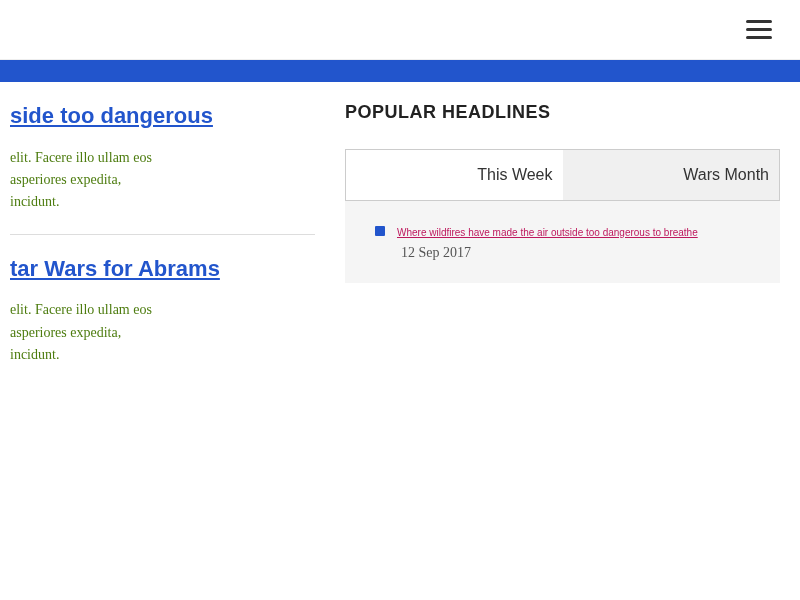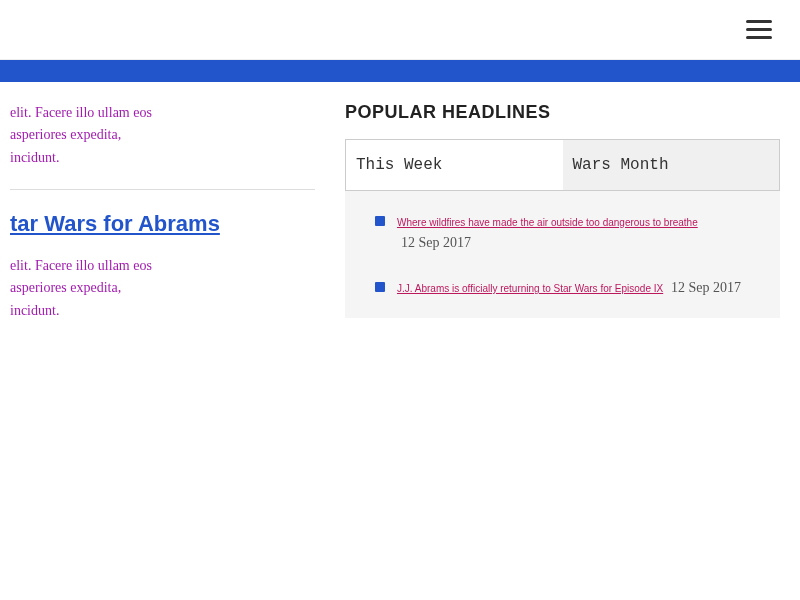--- a/index.html
+++ b/index.html
@@ -82,21 +82,21 @@
       font-weight: bold;
       color: #2255cc;
       text-decoration: underline;
       margin-bottom: 16px;
       cursor: pointer;
       line-height: 1.3;
     }
 
     .article-body {
       font-size: 14px;
-      color: #a21caf;
+      color: #4d7c0f;
       line-height: 1.6;
       margin-bottom: 20px;
     }
 
     .article-divider {
       border: none;
       border-top: 1px solid #ddd;
       margin: 20px 0;
     }
 
@@ -105,37 +105,37 @@
       flex: 1;
       padding: 20px 20px 20px 10px;
     }
 
     .popular-headlines-title {
       font-family: Arial, Helvetica, sans-serif;
       font-size: 18px;
       font-weight: bold;
       color: #222;
       letter-spacing: 0.5px;
-      margin-bottom: 16px;
+      margin-bottom: 26px;
       text-transform: uppercase;
     }
 
     
     .tabs-container {
       display: flex;
       border: 1px solid #ccc;
       margin-bottom: 0;
       background: #f0f0f0;
     }
 
     .tab {
       flex: 1;
       padding: 16px 10px;
-      text-align: left;
-      font-family: Liberation Mono, monospace;
+      text-align: right;
+      font-family: Liberation Sans, sans-serif;
       font-size: 16px;
       cursor: pointer;
       color: #333;
       background: #f0f0f0;
     }
 
     .tab.active {
       background: #fff;
       font-weight: 500;
     }
@@ -200,20 +200,21 @@
   </div>
 </nav>
 
 <div class="accent-bar"></div>
 
 <div class="main-content">
 
   <div class="left-column">
 
     <div>
+      <div class="article-title">side too dangerous</div>
       <div class="article-body">
         <span>elit. Facere illo ullam eos</span><br>
         <span>asperiores expedita,</span><br>
         <span>incidunt.</span>
       </div>
     </div>
 
     <hr class="article-divider">
 
     <div>
@@ -237,23 +238,16 @@
     </div>
 
     <ul class="headlines-list">
       <li class="headline-item">
         <div class="bullet"></div>
         <div class="headline-text">
           <span class="headline-link">Where wildfires have made the air outside too dangerous to breathe</span>
           <span class="headline-date">12 Sep 2017</span>
         </div>
       </li>
-      <li class="headline-item">
-        <div class="bullet"></div>
-        <div class="headline-text">
-          <span class="headline-link">J.J. Abrams is officially returning to Star Wars for Episode IX</span>
-          <span class="headline-date">12 Sep 2017</span>
-        </div>
-      </li>
     </ul>
 
   </div>
 </div>
 
 </body></html>

